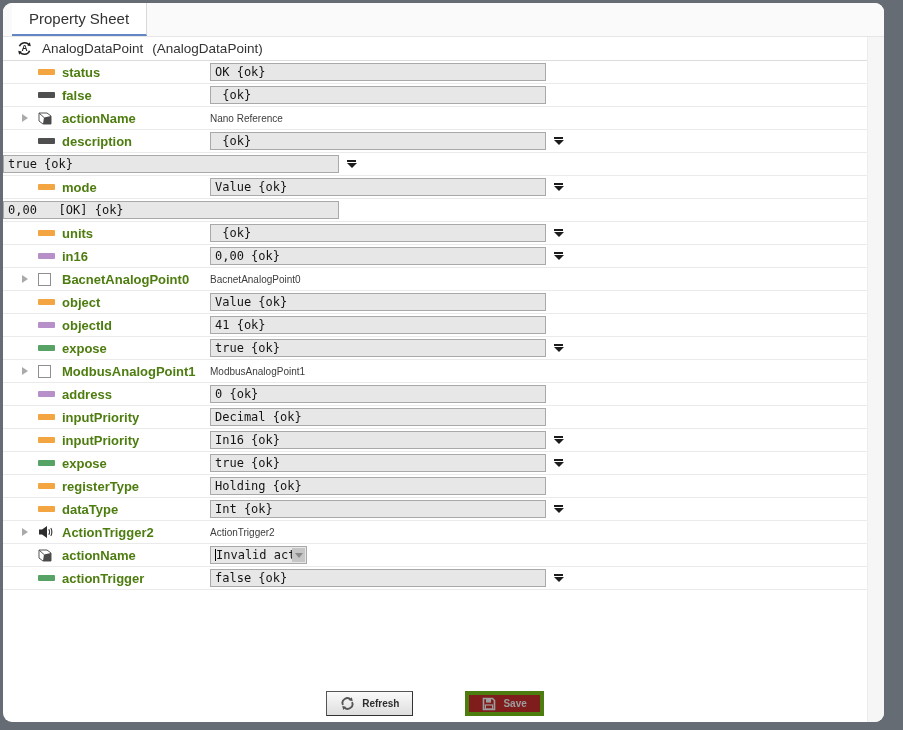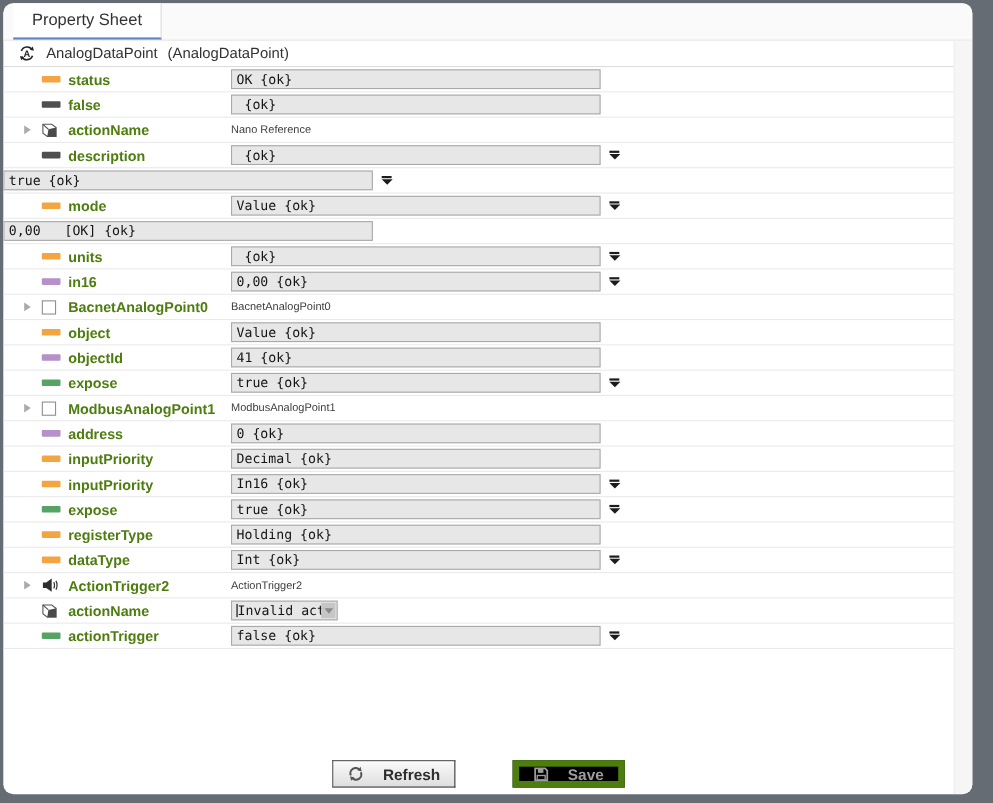--- a/index.html
+++ b/index.html
@@ -38,24 +38,24 @@
   .ddbar{width:9px;height:2px;background:#1c1c1c;margin-bottom:1px;}
   .ddtri{width:0;height:0;border-left:5px solid transparent;border-right:5px solid transparent;border-top:5px solid #1c1c1c;}
   .dash{width:17px;height:6px;border-radius:1px;display:inline-block;}
   .dash.orange-dash{background:var(--orange,#f2a541);}
   .dash.gray-dash{background:var(--gray,#4f4f4f);}
   .dash.green-dash{background:var(--green,#57a365);}
   .dash.purple-dash{background:var(--purple,#b78fc9);}
   .sq{width:11px;height:11px;border:1px solid #8f8f8f;background:#fff;display:inline-block;}
   
   .footer{margin-top:auto;flex:none;display:flex;justify-content:center;gap:23px;padding:0 0 6px 0;}
-  .btn{display:flex;align-items:center;gap:17px;height:25px;padding:0 13px;font-weight:bold;font-size:14px;
+  .btn{display:flex;align-items:center;gap:7px;height:25px;padding:0 13px;font-weight:bold;font-size:10px;
     color:#2e2e2e;background:linear-gradient(#fafafa,#dedede);border:1px solid #555;
     border-right-color:#333;border-bottom-color:#333;font-family:inherit;cursor:pointer;}
-  .btn.disabled{color:#9d9d9d;background:#000000;border:6px solid #4d7c0f;cursor:default;margin-left:29px;}
+  .btn.disabled{color:#9d9d9d;background:#7f1d1d;border:4px solid #4d7c0f;cursor:default;margin-left:29px;}
 </style>
 </head>
 <body>
 
 <div class="page">
   <div class="card">
 
     <div class="tabbar">
       <div class="tab">
         <span>Property Sheet</span>

